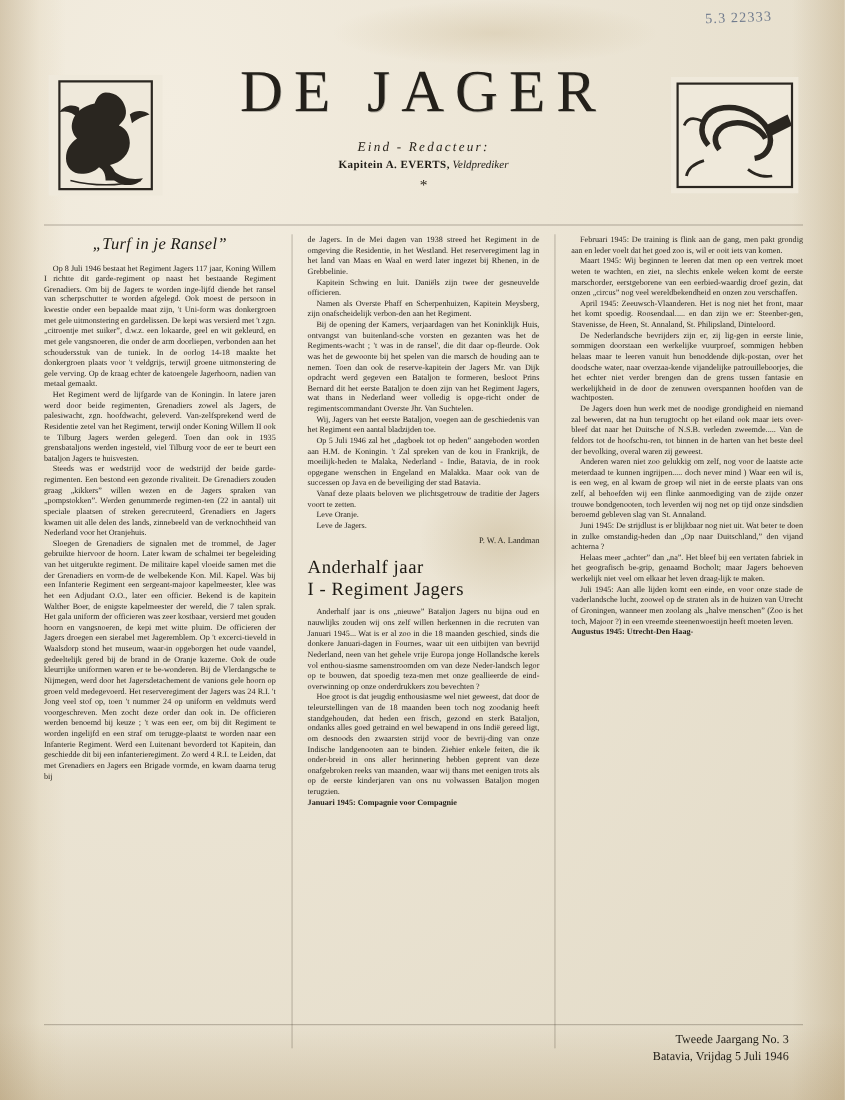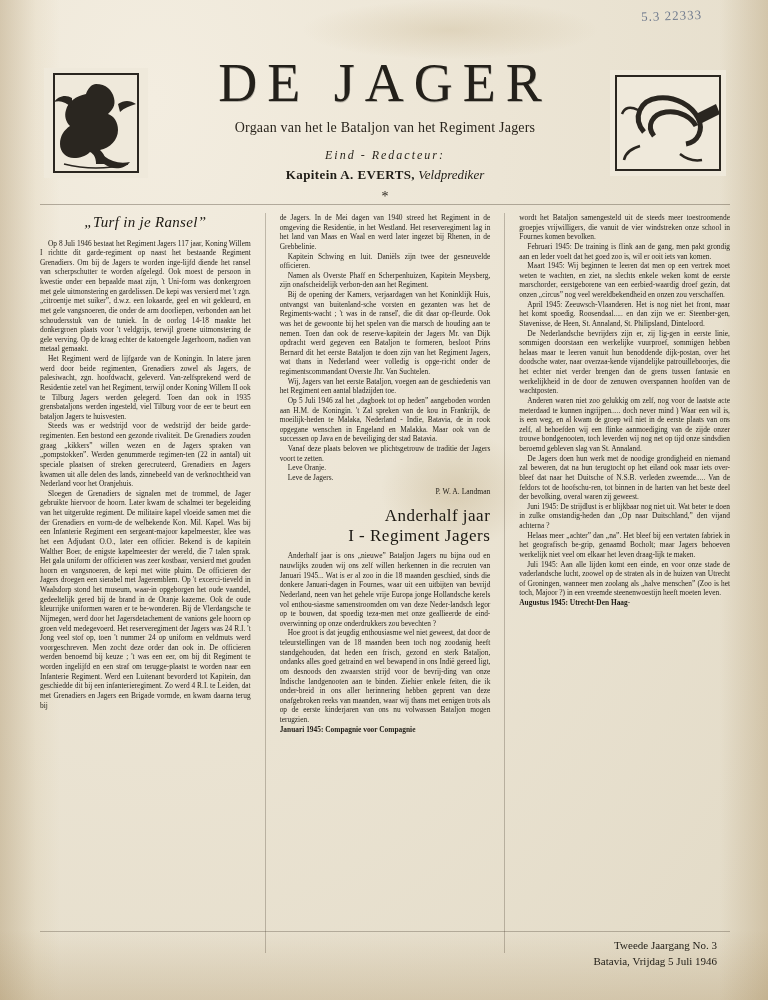--- a/index.html
+++ b/index.html
@@ -120,21 +120,21 @@
   .editor-label {
     text-align: center;
     font-size: 12px;
     font-style: italic;
     margin-top: 12px;
     letter-spacing: 2px;
     color: #2a251d;
   }
   .editor-name {
     text-align: center;
-    font-size: 13px;
+    font-size: 10px;
     margin-top: 4px;
     color: #1f1c16;
   }
   .editor-name b { letter-spacing: 0.4px; }
   .editor-name i { font-style: italic; }
   .star {
     text-align: center;
     font-size: 14px;
     margin-top: 6px;
     color: #2a251d;
@@ -162,21 +162,21 @@
   .headline {
     font-size: 15px;
     font-style: italic;
     text-align: center;
     margin: 0 0 6px 0;
     color: #1c1913;
     letter-spacing: 0.3px;
   }
   .headline2 {
     font-size: 17px;
-    text-align: right;
+    text-align: left;
     margin: 10px 0 6px 0;
     color: #1c1913;
     letter-spacing: 0.5px;
     line-height: 1.15;
   }
   .col p {
     margin: 0;
     text-indent: 8px;
   }
   .col p.noindent { text-indent: 0; }
@@ -249,21 +249,20 @@
           <path d="M86 44 l20 -10 l4 10 l-20 10 z" fill="#2a2620"></path>
           <g stroke="#2a2620" stroke-width="2.5" fill="none">
             <path d="M28 40 q-12 -6 -16 4"></path>
             <path d="M30 76 q-14 4 -16 14"></path>
             <path d="M70 84 q10 8 22 6"></path>
           </g>
         </svg>
       </div>
 
       <div class="title">DE JAGER</div>
-      <div class="subtitle">Orgaan van het le Bataljon van het Regiment Jagers</div>
       <div class="editor-label">Eind - Redacteur:</div>
       <div class="editor-name">
         <b>Kapitein A. EVERTS,</b>
         <i>Veldprediker</i>
       </div>
       <div class="star">*</div>
     </div>
 
     <div class="columns">
 
@@ -271,47 +270,46 @@
         <div class="headline">„Turf in je Ransel”</div>
         <p>Op 8 Juli 1946 bestaat het Regiment Jagers 117 jaar, Koning Willem I richtte dit garde-regiment op naast het bestaande Regiment Grenadiers. Om bij de Jagers te worden inge-lijfd diende het ransel van scherpschutter te worden afgelegd. Ook moest de persoon in kwestie onder een bepaalde maat zijn, 't Uni-form was donkergroen met gele uitmonstering en gardelissen. De kepi was versierd met 't zgn. „citroentje met suiker”, d.w.z. een lokaarde, geel en wit gekleurd, en met gele vangsnoeren, die onder de arm doorliepen, verbonden aan het schoudersstuk van de tuniek. In de oorlog 14-18 maakte het donkergroen plaats voor 't veldgrijs, terwijl groene uitmonstering de gele verving. Op de kraag echter de katoengele Jagerhoorn, nadien van metaal gemaakt.</p>
         <p>Het Regiment werd de lijfgarde van de Koningin. In latere jaren werd door beide regimenten, Grenadiers zowel als Jagers, de palesiwacht, zgn. hoofdwacht, geleverd. Van-zelfsprekend werd de Residentie zetel van het Regiment, terwijl onder Koning Willem II ook te Tilburg Jagers werden gelegerd. Toen dan ook in 1935 grensbataljons werden ingesteld, viel Tilburg voor de eer te beurt een bataljon Jagers te huisvesten.</p>
         <p>Steeds was er wedstrijd voor de wedstrijd der beide garde-regimenten. Een bestond een gezonde rivaliteit. De Grenadiers zouden graag „kikkers” willen wezen en de Jagers spraken van „pompstokken”. Werden genummerde regimen-ten (22 in aantal) uit speciale plaatsen of streken gerecruteerd, Grenadiers en Jagers kwamen uit alle delen des lands, zinnebeeld van de verknochtheid van Nederland voor het Oranjehuis.</p>
         <p>Sloegen de Grenadiers de signalen met de trommel, de Jager gebruikte hiervoor de hoorn. Later kwam de schalmei ter begeleiding van het uitgerukte regiment. De militaire kapel vloeide samen met die der Grenadiers en vorm-de de welbekende Kon. Mil. Kapel. Was bij een Infanterie Regiment een sergeant-majoor kapelmeester, klee was het een Adjudant O.O., later een officier. Bekend is de kapitein Walther Boer, de enigste kapelmeester der wereld, die 7 talen sprak. Het gala uniform der officieren was zeer kostbaar, versierd met gouden hoorn en vangsnoeren, de kepi met witte pluim. De officieren der Jagers droegen een sierabel met Jageremblem. Op 't excerci-tieveld in Waalsdorp stond het museum, waar-in opgeborgen het oude vaandel, gedeeltelijk gered bij de brand in de Oranje kazerne. Ook de oude kleurrijke uniformen waren er te be-wonderen. Bij de Vlerdangsche te Nijmegen, werd door het Jagersdetachement de vanions gele hoorn op groen veld medegevoerd. Het reserveregiment der Jagers was 24 R.I. 't Jong veel stof op, toen 't nummer 24 op uniform en veldmuts werd voorgeschreven. Men zocht deze order dan ook in. De officieren werden benoemd bij keuze ; 't was een eer, om bij dit Regiment te worden ingelijfd en een straf om terugge-plaatst te worden naar een Infanterie Regiment. Werd een Luitenant bevorderd tot Kapitein, dan geschiedde dit bij een infanterieregiment. Zo werd 4 R.I. te Leiden, dat met Grenadiers en Jagers een Brigade vormde, en kwam daarna terug bij</p>
       </div>
 
       <div class="colsep"></div>
 
       <div class="col">
-        <p class="noindent">de Jagers. In de Mei dagen van 1940 streed het Regiment in de omgeving die Residentie, in het Westland. Het reserveregiment lag in het land van Maas en Waal en werd later ingezet bij Rhenen, in de Grebbelinie.</p>
+        <p class="noindent">de Jagers. In de Mei dagen van 1938 streed het Regiment in de omgeving die Residentie, in het Westland. Het reserveregiment lag in het land van Maas en Waal en werd later ingezet bij Rhenen, in de Grebbelinie.</p>
         <p>Kapitein Schwing en luit. Daniëls zijn twee der gesneuvelde officieren.</p>
         <p>Namen als Overste Phaff en Scherpenhuizen, Kapitein Meysberg, zijn onafscheidelijk verbon-den aan het Regiment.</p>
         <p>Bij de opening der Kamers, verjaardagen van het Koninklijk Huis, ontvangst van buitenland-sche vorsten en gezanten was het de Regiments-wacht ; 't was in de ransel', die dit daar op-fleurde. Ook was het de gewoonte bij het spelen van die marsch de houding aan te nemen. Toen dan ook de reserve-kapitein der Jagers Mr. van Dijk opdracht werd gegeven een Bataljon te formeren, besloot Prins Bernard dit het eerste Bataljon te doen zijn van het Regiment Jagers, wat thans in Nederland weer volledig is opge-richt onder de regimentscommandant Overste Jhr. Van Suchtelen.</p>
         <p>Wij, Jagers van het eerste Bataljon, voegen aan de geschiedenis van het Regiment een aantal bladzijden toe.</p>
         <p>Op 5 Juli 1946 zal het „dagboek tot op heden” aangeboden worden aan H.M. de Koningin. 't Zal spreken van de kou in Frankrijk, de moeilijk-heden te Malaka, Nederland - Indie, Batavia, de in rook opgegane wenschen in Engeland en Malakka. Maar ook van de successen op Java en de beveiliging der stad Batavia.</p>
         <p>Vanaf deze plaats beloven we plichtsgetrouw de traditie der Jagers voort te zetten.</p>
         <p>Leve Oranje.</p>
         <p>Leve de Jagers.</p>
         <div class="sig">P. W. A. Landman</div>
         <div class="headline2" style="white-space:pre-line;">Anderhalf jaar
 I - Regiment Jagers</div>
         <p>Anderhalf jaar is ons „nieuwe” Bataljon Jagers nu bijna oud en nauwlijks zouden wij ons zelf willen herkennen in die recruten van Januari 1945... Wat is er al zoo in die 18 maanden geschied, sinds die donkere Januari-dagen in Fournes, waar uit een uitbijten van bevrijd Nederland, neen van het gehele vrije Europa jonge Hollandsche kerels vol enthou-siasme samenstroomden om van deze Neder-landsch legor op te bouwen, dat spoedig teza-men met onze geallieerde de eind-overwinning op onze onderdrukkers zou bevechten ?</p>
         <p>Hoe groot is dat jeugdig enthousiasme wel niet geweest, dat door de teleurstellingen van de 18 maanden been toch nog zoodanig heeft standgehouden, dat heden een frisch, gezond en sterk Bataljon, ondanks alles goed getraind en wel bewapend in ons Indië gereed ligt, om desnoods den zwaarsten strijd voor de bevrij-ding van onze Indische landgenooten aan te binden. Ziehier enkele feiten, die ik onder-breid in ons aller herinnering hebben geprent van deze onafgebroken reeks van maanden, waar wij thans met eenigen trots als op de eerste kinderjaren van ons nu volwassen Bataljon mogen terugzien.</p>
         <p class="noindent datehead">Januari 1945: Compagnie voor Compagnie</p>
       </div>
 
       <div class="colsep"></div>
 
       <div class="col">
-        <p class="noindent">wordt het Bataljon samengesteld uit de steeds meer toestroomende groepjes vrijwilligers, die vanuit de vier windstreken onze school in Fournes komen bevolken.</p>
         <p>Februari 1945: De training is flink aan de gang, men pakt grondig aan en leder voelt dat het goed zoo is, wil er ooit iets van komen.</p>
         <p>Maart 1945: Wij beginnen te leeren dat men op een vertrek moet weten te wachten, en ziet, na slechts enkele weken komt de eerste marschorder, eerstgeborene van een eerbied-waardig droef gezin, dat onzen „circus” nog veel wereldbekendheid en onzen zou verschaffen.</p>
         <p>April 1945: Zeeuwsch-Vlaanderen. Het is nog niet het front, maar het komt spoedig. Roosendaal..... en dan zijn we er: Steenber-gen, Stavenisse, de Heen, St. Annaland, St. Philipsland, Dinteloord.</p>
         <p>De Nederlandsche bevrijders zijn er, zij lig-gen in eerste linie, sommigen doorstaan een werkelijke vuurproef, sommigen hebben helaas maar te leeren vanuit hun benoddende dijk-postan, over het doodsche water, naar overzaa-kende vijandelijke patrouilleboorjes, die het echter niet verder brengen dan de grens tussen fantasie en werkelijkheid in de door de zenuwen overspannen hoofden van de wachtposten.</p>
+        <p>De Jagers doen hun werk met de noodige grondigheid en niemand zal beweren, dat na hun terugtocht op het eiland ook maar iets over-bleef dat naar het Duitsche of N.S.B. verleden zweemde..... Van de feldors tot de hoofschu-ren, tot binnen in de harten van het beste deel der bevolking, overal waren zij geweest.</p>
         <p>Anderen waren niet zoo gelukkig om zelf, nog voor de laatste acte meterdaad te kunnen ingrijpen..... doch never mind ) Waar een wil is, is een weg, en al kwam de groep wil niet in de eerste plaats van ons zelf, al behoefden wij een flinke aanmoediging van de zijde onzer trouwe bondgenooten, toch leverden wij nog net op tijd onze sindsdien beroemd gebleven slag van St. Annaland.</p>
-        <p>De Jagers doen hun werk met de noodige grondigheid en niemand zal beweren, dat na hun terugtocht op het eiland ook maar iets over-bleef dat naar het Duitsche of N.S.B. verleden zweemde..... Van de feldors tot de hoofschu-ren, tot binnen in de harten van het beste deel der bevolking, overal waren zij geweest.</p>
         <p>Juni 1945: De strijdlust is er blijkbaar nog niet uit. Wat beter te doen in zulke omstandig-heden dan „Op naar Duitschland,” den vijand achterna ?</p>
         <p>Helaas meer „achter” dan „na”. Het bleef bij een vertaten fabriek in het geografisch be-grip, genaamd Bocholt; maar Jagers behoeven werkelijk niet veel om elkaar het leven draag-lijk te maken.</p>
         <p>Juli 1945: Aan alle lijden komt een einde, en voor onze stade de vaderlandsche lucht, zoowel op de straten als in de huizen van Utrecht of Groningen, wanneer men zoolang als „halve menschen” (Zoo is het toch, Majoor ?) in een vreemde steenenwoestijn heeft moeten leven.</p>
         <p class="noindent datehead">Augustus 1945:  Utrecht-Den Haag-</p>
       </div>
     </div>
 
     <div class="footrule"></div>
     <div class="footer">
       <div>Tweede Jaargang No. 3</div>

